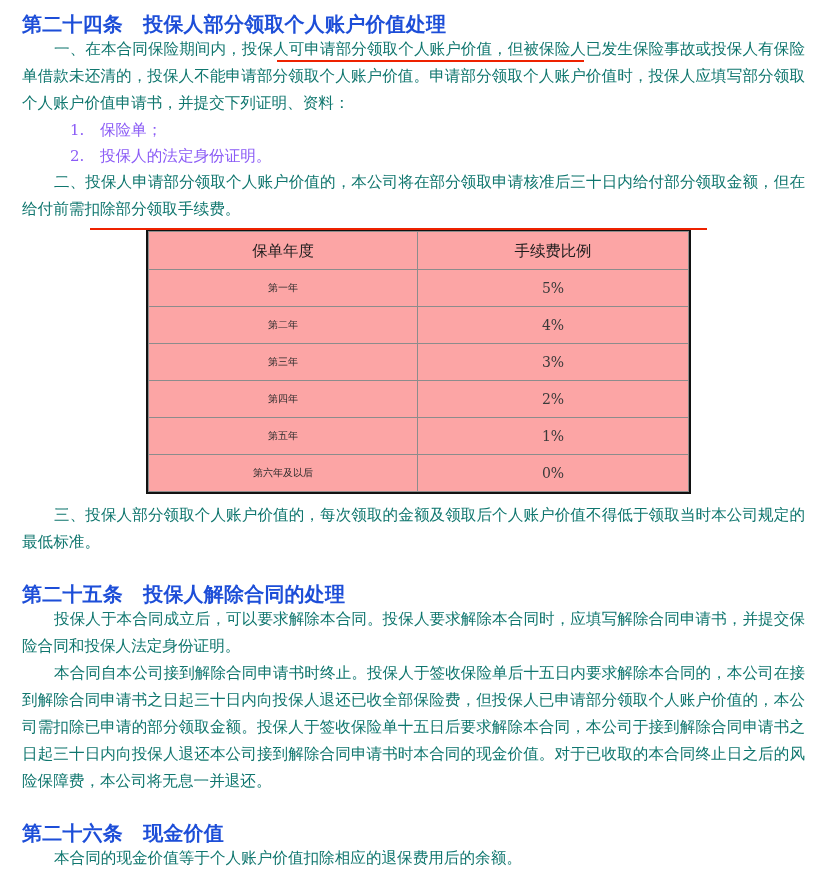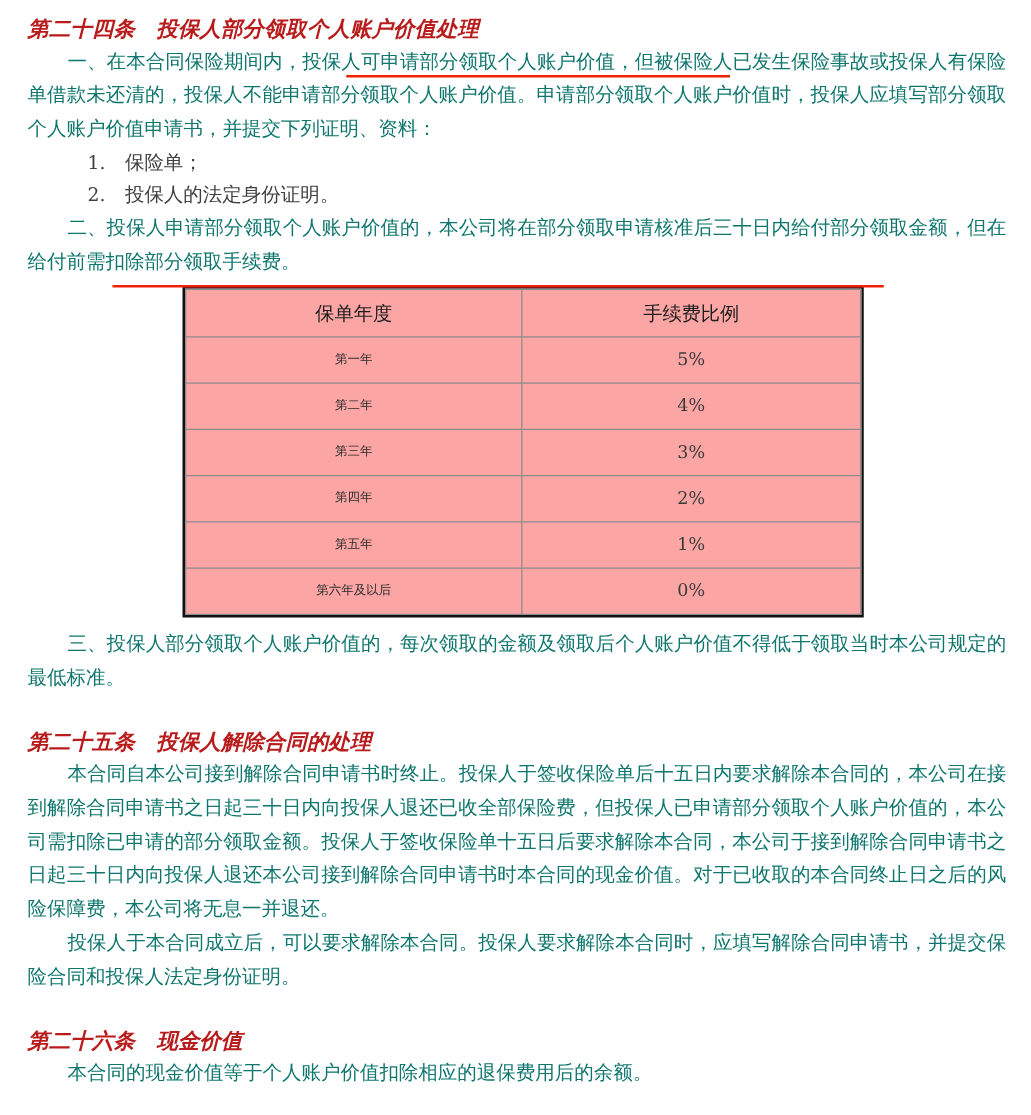--- a/index.html
+++ b/index.html
@@ -25,47 +25,46 @@
   .content {
     position: absolute;
     left: 22px;
     top: 12px;
     width: 783px;
   }
 
   .sec-heading {
     font-family: "DejaVu Sans", sans-serif;
     font-weight: bold;
-    font-size: 17px;
+    font-size: 20px;
     line-height: 24px;
     letter-spacing: 0.2px;
-    color: #b91c1c;
+    color: #1d4ed8;
     white-space: pre;
-    font-style: italic;
   }
 
   .para {
     font-family: "DejaVu Sans", sans-serif;
     font-size: 15.6px;
     line-height: 27px;
     color: #0f766e;
     text-align: justify;
     text-justify: inter-character;
     margin: 0;
     letter-spacing: 0px;
   }
   .para.indent {
     text-indent: 32px;
   }
 
   .listitem {
     font-family: "DejaVu Sans", sans-serif;
     font-size: 15.6px;
     line-height: 26px;
-    color: #404040;
+    color: #8b5cf6;
     margin: 0;
     padding-left: 48px;
     white-space: pre;
   }
   .listitem .num {
     font-family: "DejaVu Serif", serif;
     font-size: 15px;
   }
 
   
@@ -180,23 +179,23 @@
         </table>
       </div>
     </div>
 
     <p class="para indent" style="margin-top:4px;">三、投保人部分领取个人账户价值的，每次领取的金额及领取后个人账户价值不得低于领取当时本公司规定的最低标准。</p>
 
     <div class="gap-lg"></div>
 
     <div class="sec-heading">第二十五条　投保人解除合同的处理</div>
 
+    <p class="para indent">投保人于本合同成立后，可以要求解除本合同。投保人要求解除本合同时，应填写解除合同申请书，并提交保险合同和投保人法定身份证明。</p>
+
     <p class="para indent">本合同自本公司接到解除合同申请书时终止。投保人于签收保险单后十五日内要求解除本合同的，本公司在接到解除合同申请书之日起三十日内向投保人退还已收全部保险费，但投保人已申请部分领取个人账户价值的，本公司需扣除已申请的部分领取金额。投保人于签收保险单十五日后要求解除本合同，本公司于接到解除合同申请书之日起三十日内向投保人退还本公司接到解除合同申请书时本合同的现金价值。对于已收取的本合同终止日之后的风险保障费，本公司将无息一并退还。</p>
-
-    <p class="para indent">投保人于本合同成立后，可以要求解除本合同。投保人要求解除本合同时，应填写解除合同申请书，并提交保险合同和投保人法定身份证明。</p>
 
     <div class="gap-lg"></div>
 
     <div class="sec-heading">第二十六条　现金价值</div>
 
     <p class="para indent">本合同的现金价值等于个人账户价值扣除相应的退保费用后的余额。</p>
 
   </div>
 </div>
 

